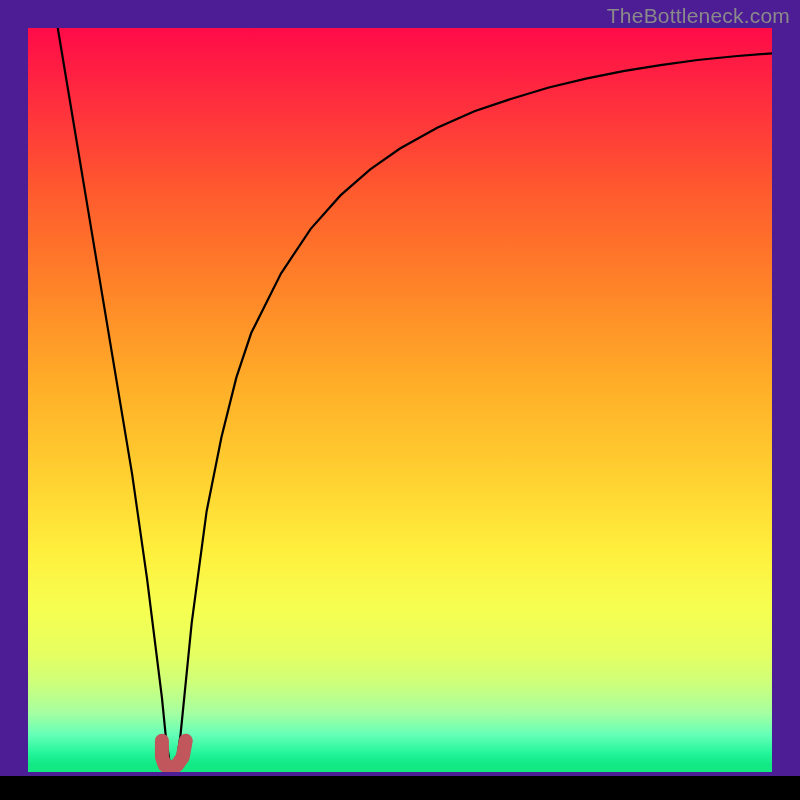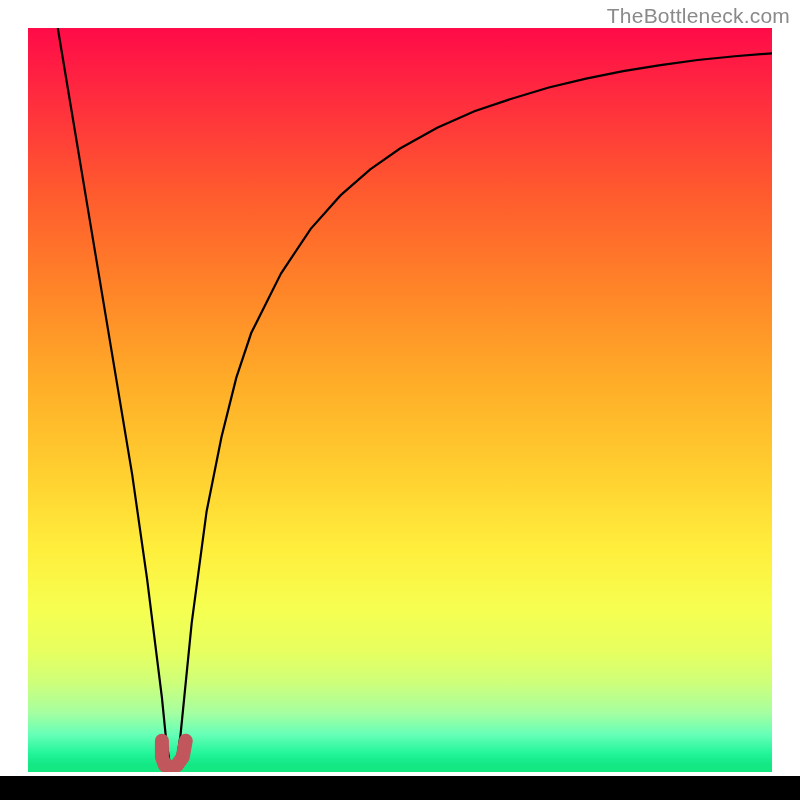--- a/index.html
+++ b/index.html
@@ -8,21 +8,21 @@
     width: 800px;
     height: 800px;
     overflow: hidden;
     background: #000;
     font-family: Arial, Helvetica, sans-serif;
   }
   .frame {
     position: absolute;
     left: 0; top: 0;
     width: 800px; height: 776px;
-    background: #ffffff;
+    background: #4c1d95;
   }
   .plot {
     position: absolute;
     left: 28px;
     top: 28px;
     width: 744px;
     height: 744px;
     overflow: hidden;
   }
   .gradient {

